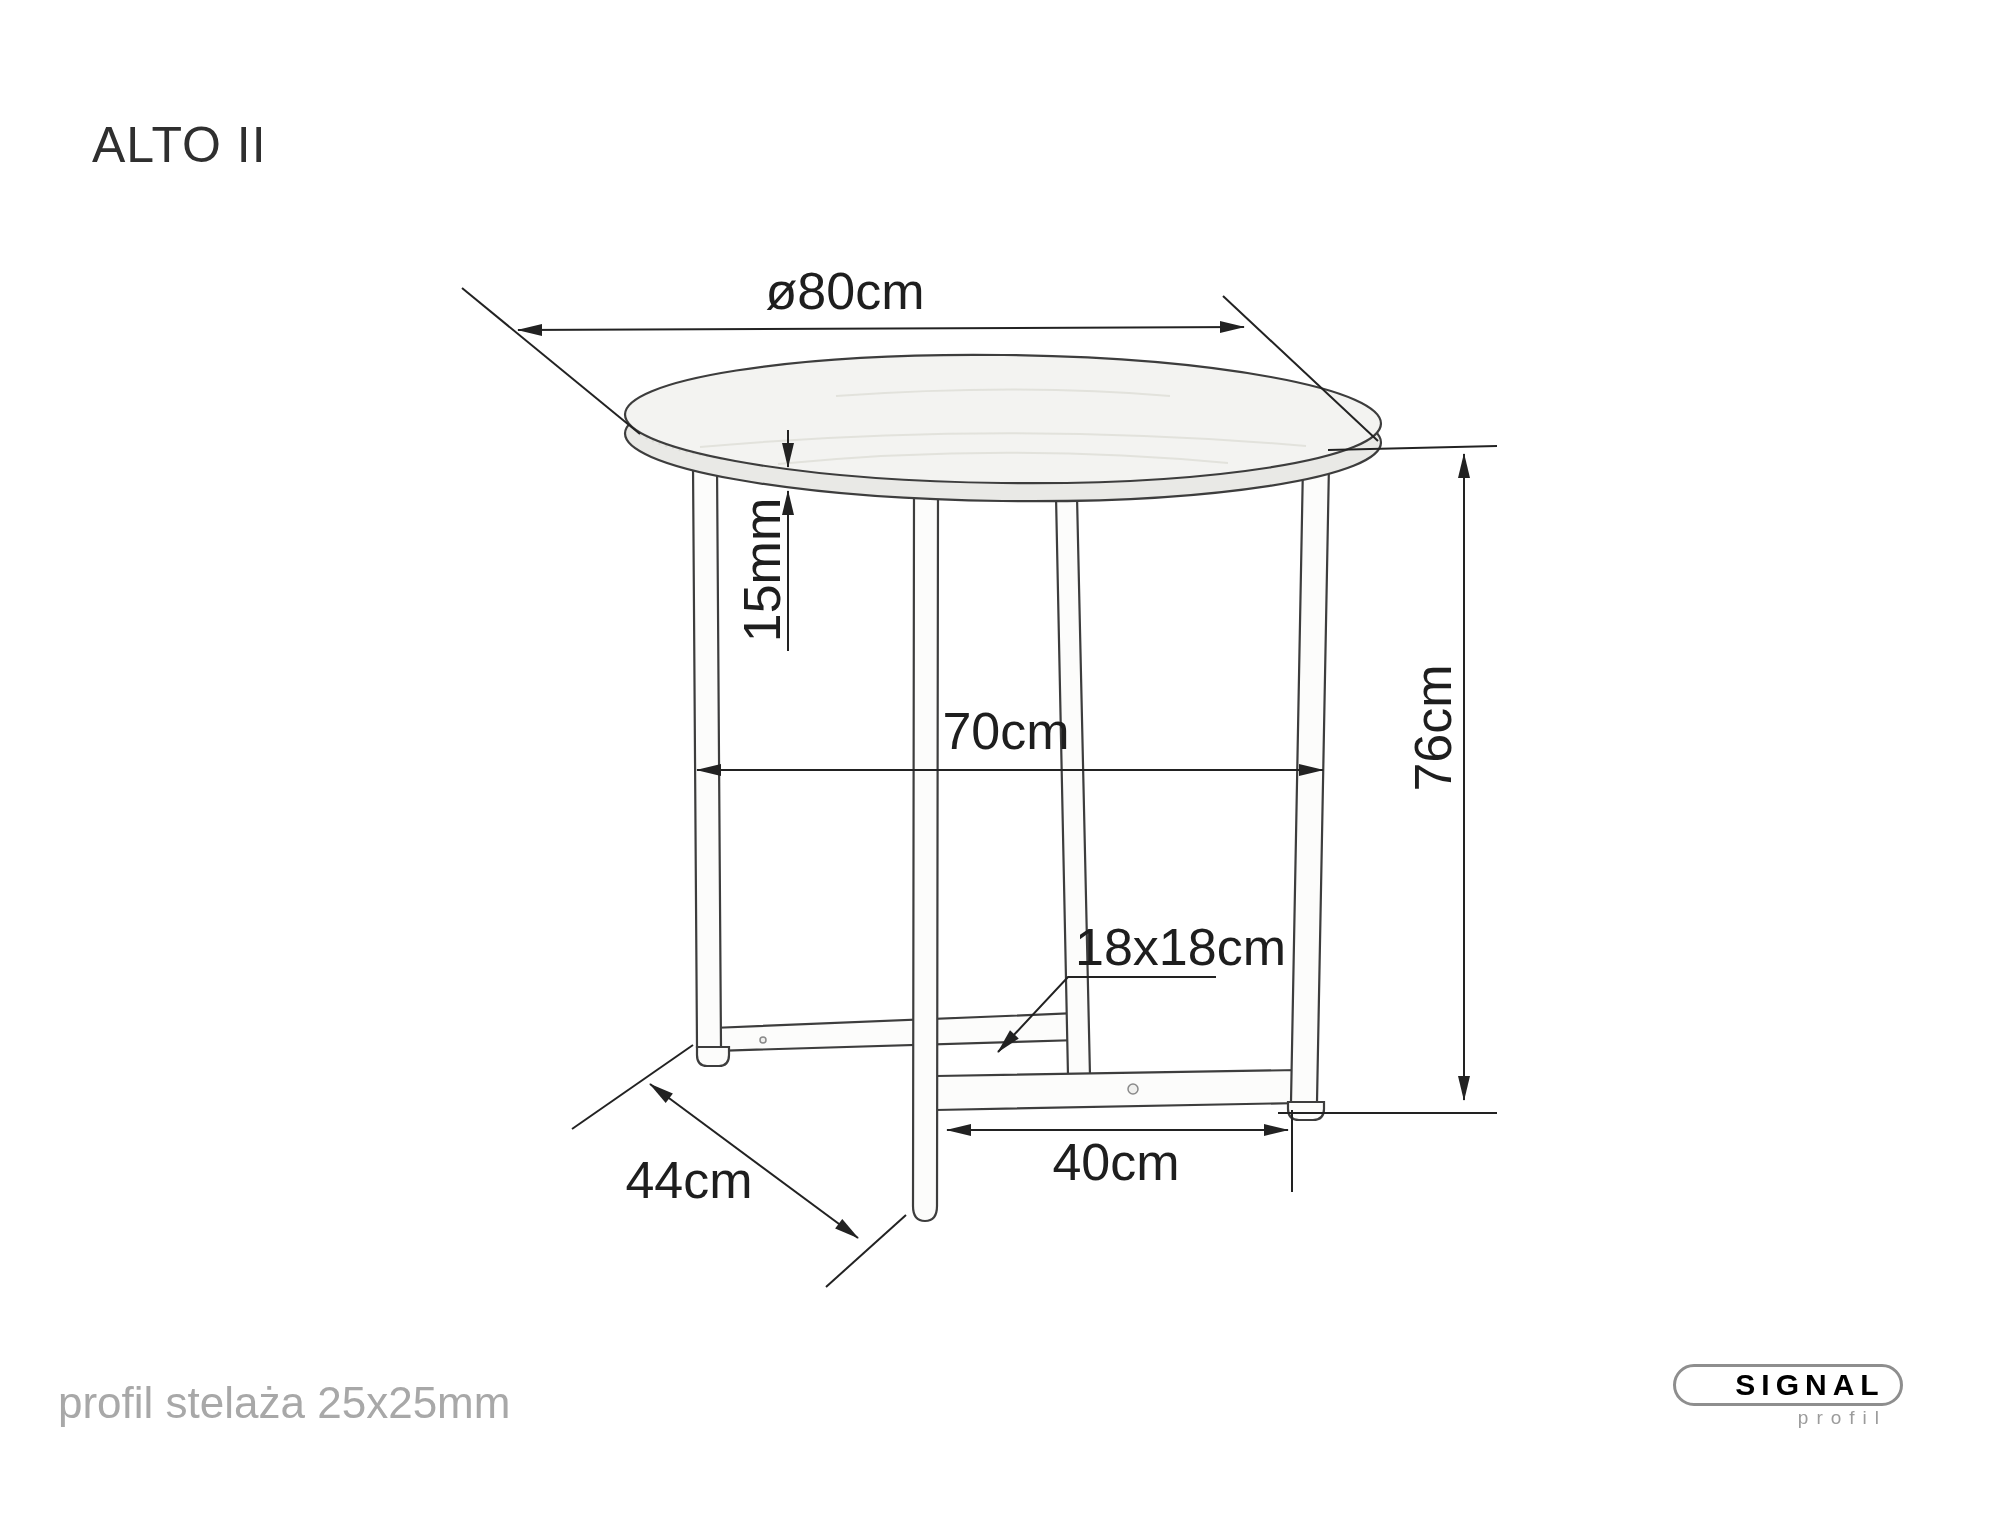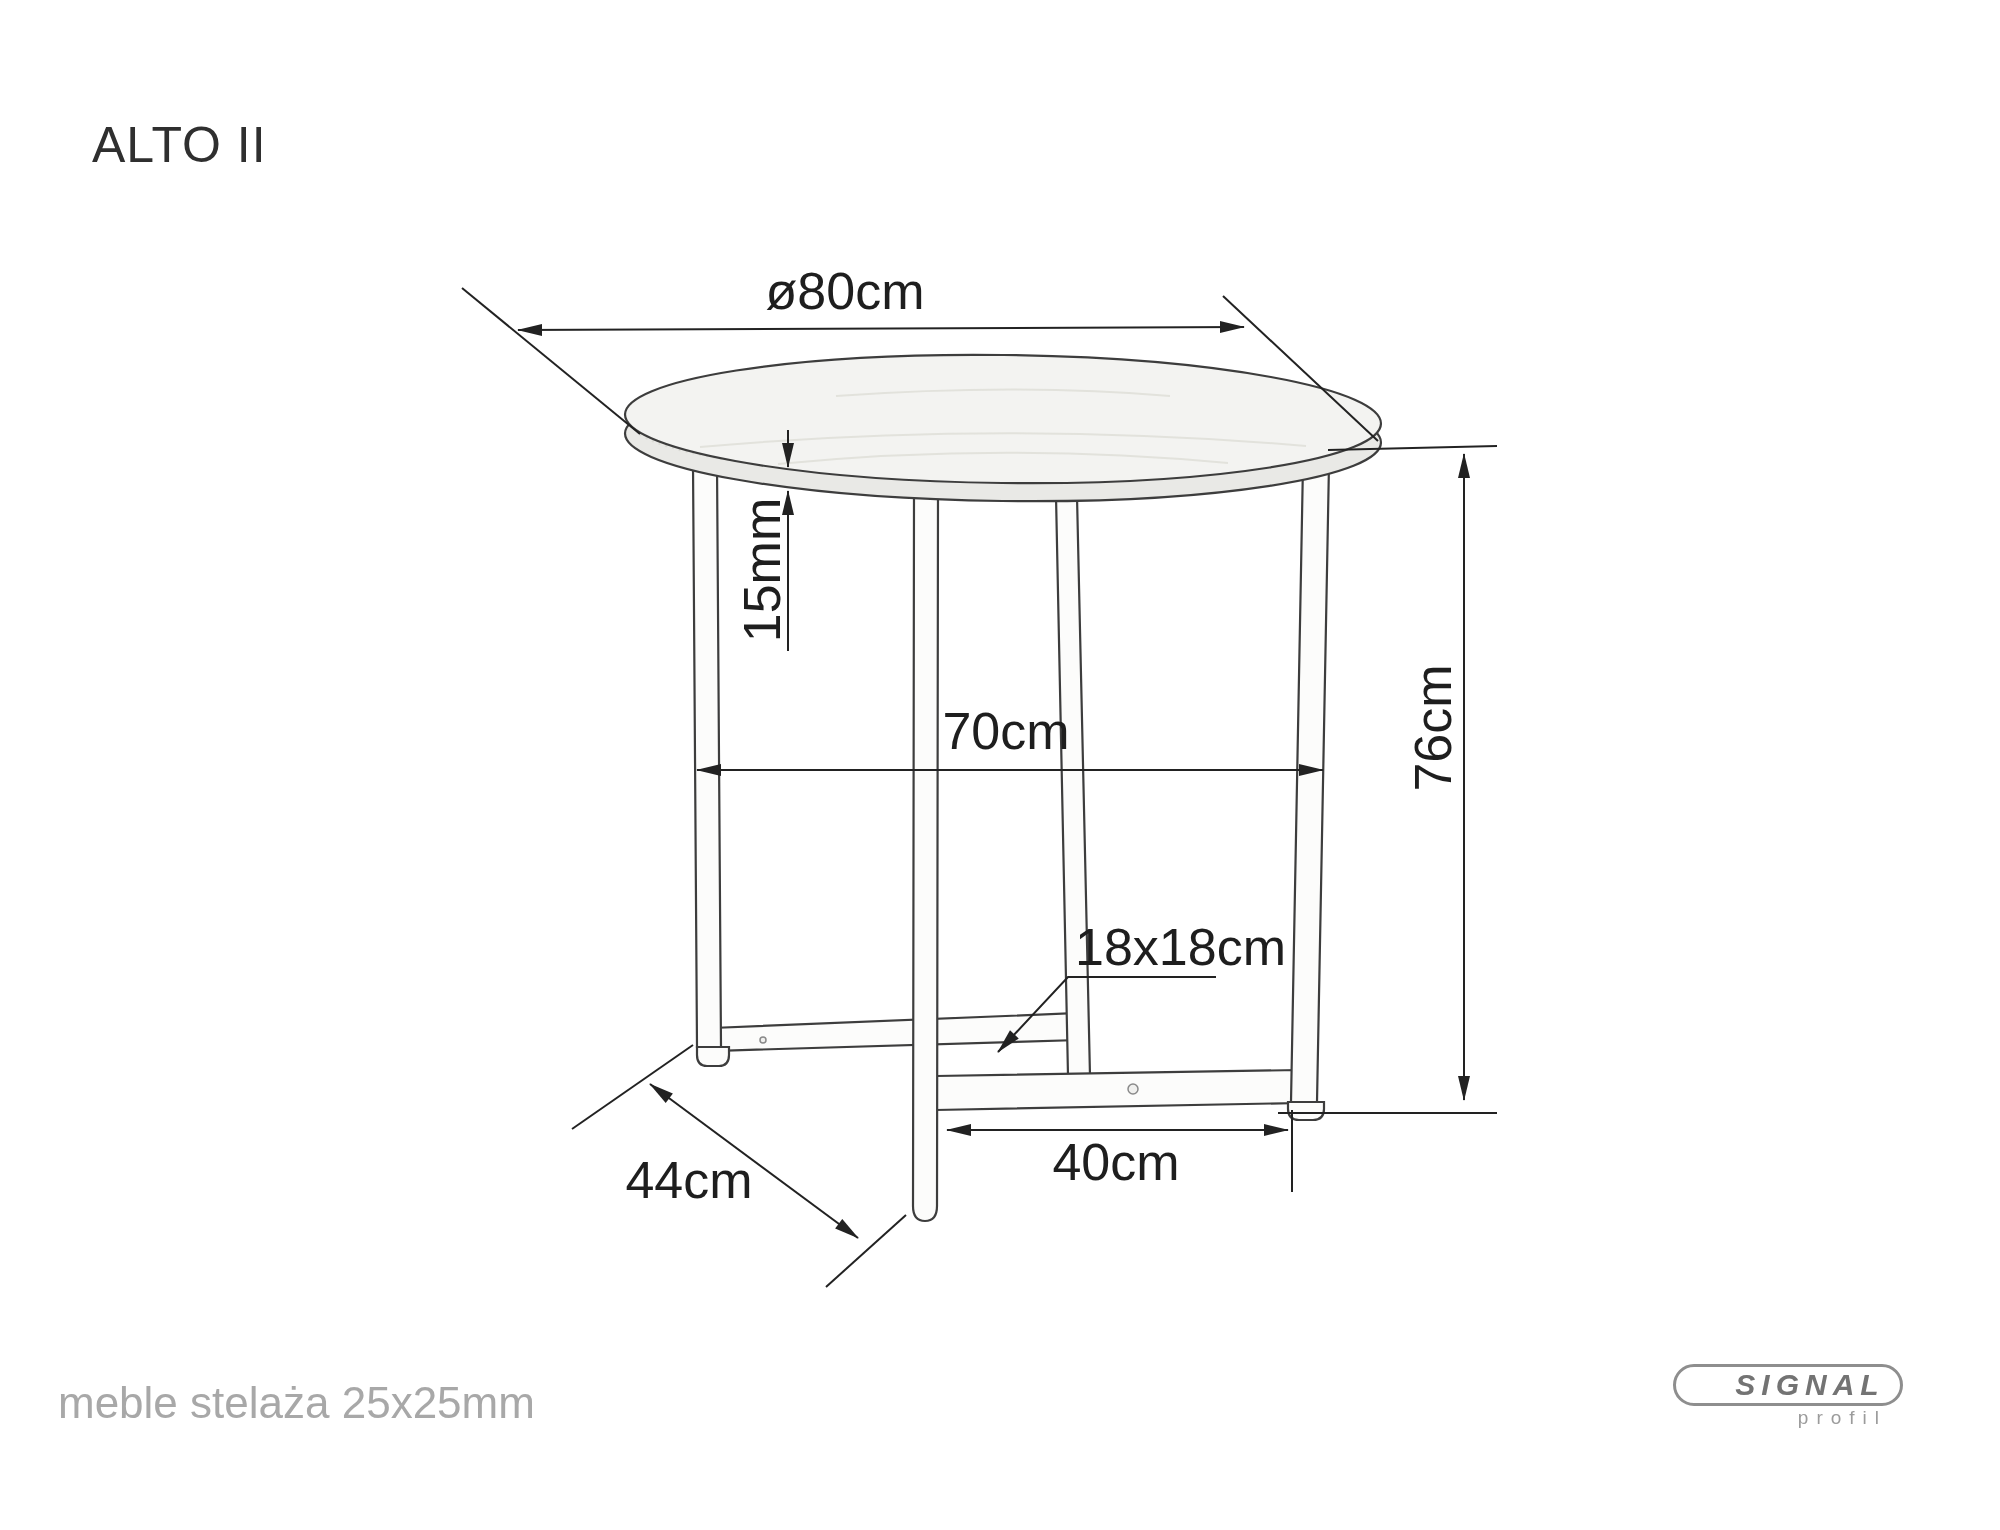--- a/index.html
+++ b/index.html
@@ -23,22 +23,22 @@
   .bandgrain{stroke:#cfcfc8;stroke-width:3;fill:none;opacity:.55;}
   #logo{
     position:absolute;left:1673px;top:1364px;width:232px;
   }
   #logo .pill{
     box-sizing:border-box;width:230px;height:42px;
     border:3px solid #8e8e8e;border-radius:22px;
     display:flex;align-items:center;justify-content:center;
   }
   #logo .brand{
-    font-weight:700;font-style:italic;font-size:30px;letter-spacing:6px;
-    color:#737373;line-height:1;margin-left:44px;
+    font-weight:700;font-size:30px;letter-spacing:6px;
+    color:#000000;line-height:1;margin-left:44px;
   }
   #logo .tagline{
     text-align:right;padding-right:18px;margin-top:1px;
     font-size:19px;letter-spacing:8px;color:#9b9b9b;
   }
 </style>
 </head>
 <body>
 
 <div id="stage">
@@ -117,21 +117,21 @@
     </g>
 
     <g>
       <line class="dimline" x1="693" y1="1045" x2="572" y2="1129"></line>
       <line class="dimline" x1="906" y1="1215" x2="826" y2="1287"></line>
       <line class="dimline" x1="650" y1="1084" x2="858" y2="1238" marker-start="url(#arrow)" marker-end="url(#arrow)"></line>
       <text class="dim-label" x="689" y="1198" text-anchor="middle">44cm</text>
     </g>
   </svg>
 
-  <div id="footer-note">meble stelaża 25x25mm</div>
+  <div id="footer-note">profil stelaża 25x25mm</div>
 
   <div id="logo">
     <div class="pill">
       <span class="brand">SIGNAL</span>
     </div>
     <div class="tagline">profil</div>
   </div>
 
 </div>
 

